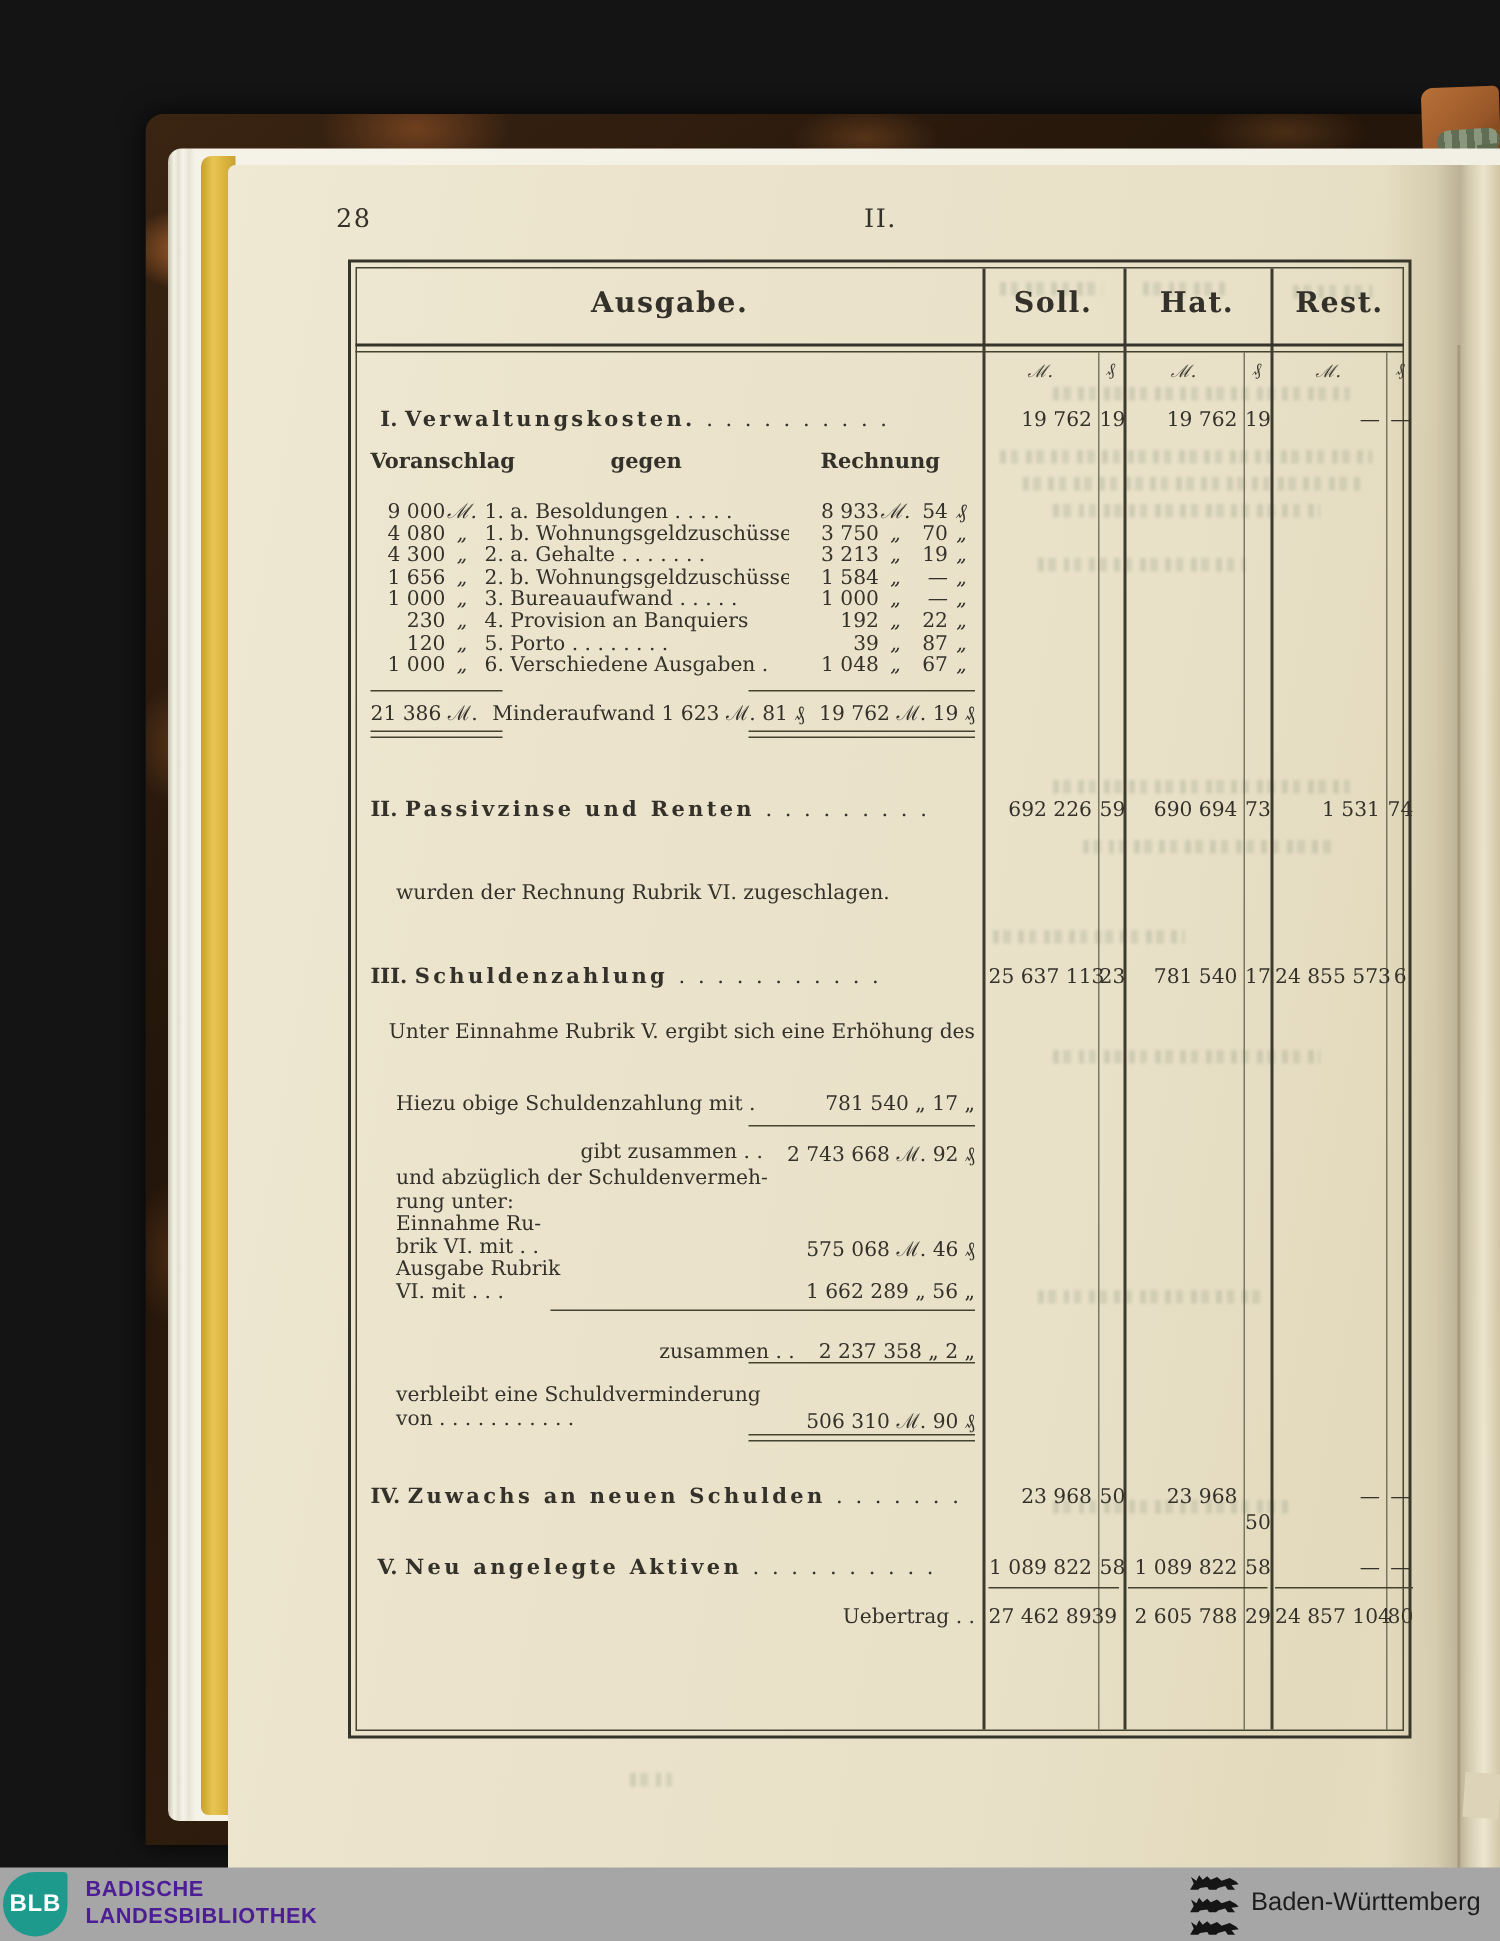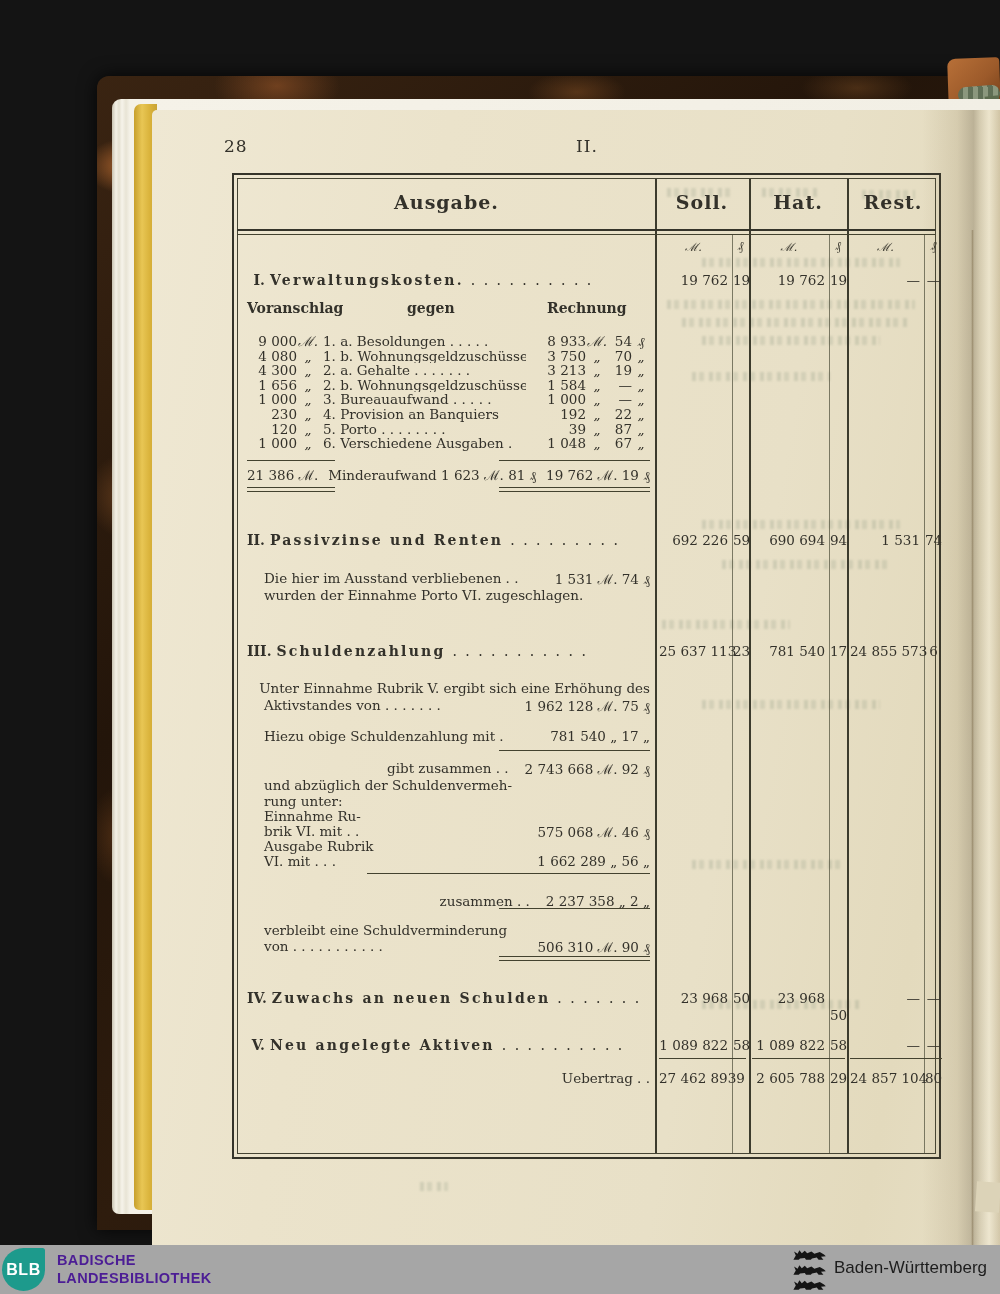--- a/index.html
+++ b/index.html
@@ -299,52 +299,44 @@
 
     <div class="trow" style="top:357px;">
       <span class="lbl">
           <span class="rnum">II.</span>
           <span class="sec-name">Passivzinse und Renten</span>
           <span class="leader">. . . . . . . . .</span>
         </span>
       <span class="vm-s vv">692 226</span>
       <span class="vp-s vv">59</span>
       <span class="vm-h vv">690 694</span>
-      <span class="vp-h vv">94</span>
+      <span class="vp-h vv">73</span>
       <span class="vm-r vv">1 531</span>
       <span class="vp-r vv">74</span>
     </div>
-    <div class="note" style="top:395px;">
-      <span>Die hier im Ausstand verbliebenen . .</span>
-      <span>1 531 ℳ. 74 ₰</span>
-    </div>
     <div class="note plain" style="top:412px;">
-      <span>wurden der Einnahme Porto VI. zugeschlagen.</span>
+      <span>wurden der Rechnung Rubrik VI. zugeschlagen.</span>
     </div>
 
     <div class="trow" style="top:468px;">
       <span class="lbl">
           <span class="rnum">III.</span>
           <span class="sec-name">Schuldenzahlung</span>
           <span class="leader">. . . . . . . . . . .</span>
         </span>
       <span class="vm-s vv">25 637 113</span>
       <span class="vp-s vv">23</span>
       <span class="vm-h vv">781 540</span>
       <span class="vp-h vv">17</span>
       <span class="vm-r vv">24 855 573</span>
       <span class="vp-r vv">6</span>
     </div>
     <div class="note plain" style="top:505px;justify-content:flex-end;">
         <span>Unter Einnahme Rubrik V. ergibt sich eine Erhöhung des</span>
       </div>
-    <div class="note" style="top:522px;">
-      <span>Aktivstandes von . . . . . . .</span>
-      <span>1 962 128 ℳ. 75 ₰</span>
-    </div>
     <div class="note" style="top:553px;">
       <span>Hiezu obige Schuldenzahlung mit .</span>
       <span>781 540 „ 17 „</span>
     </div>
     <div class="hline" style="left:265px;width:151px;top:575px;"></div>
     <div class="note rgt" style="top:585px;">
       <span>gibt zusammen . .</span>
       <span>2 743 668 ℳ. 92 ₰</span>
     </div>
     <div class="note plain" style="top:602px;">

